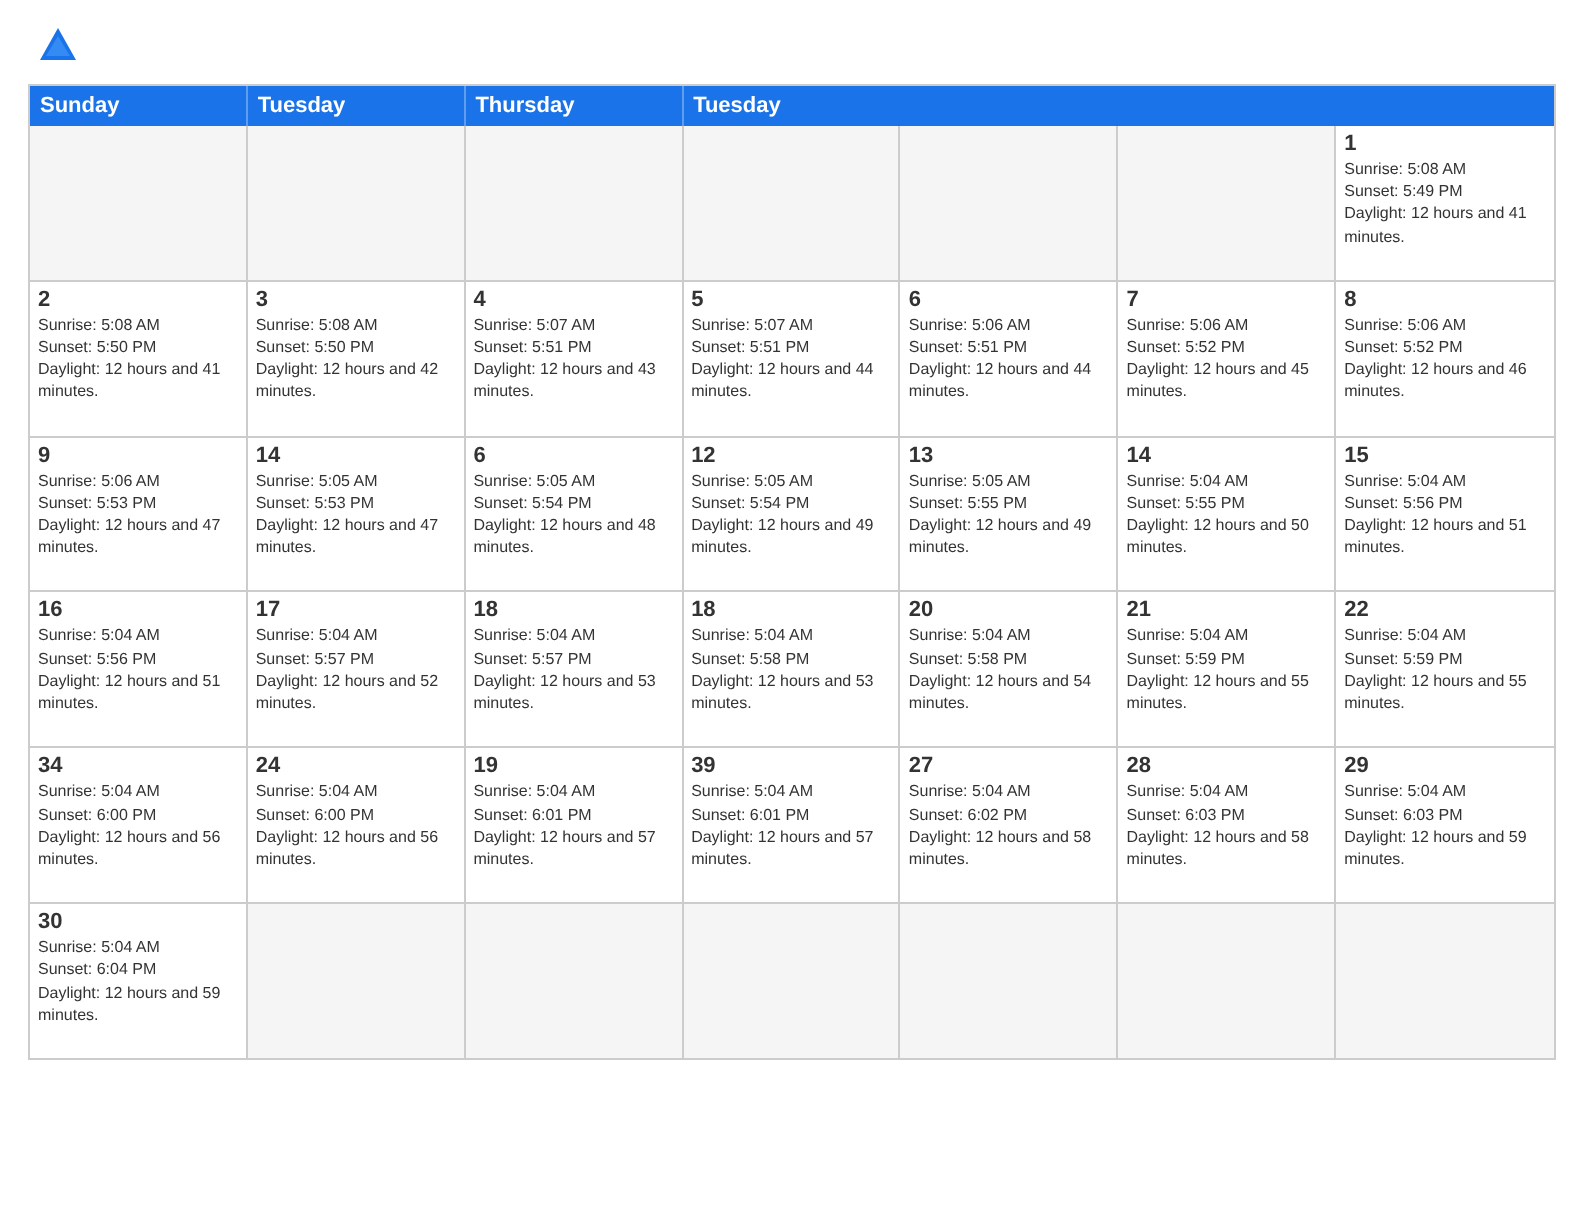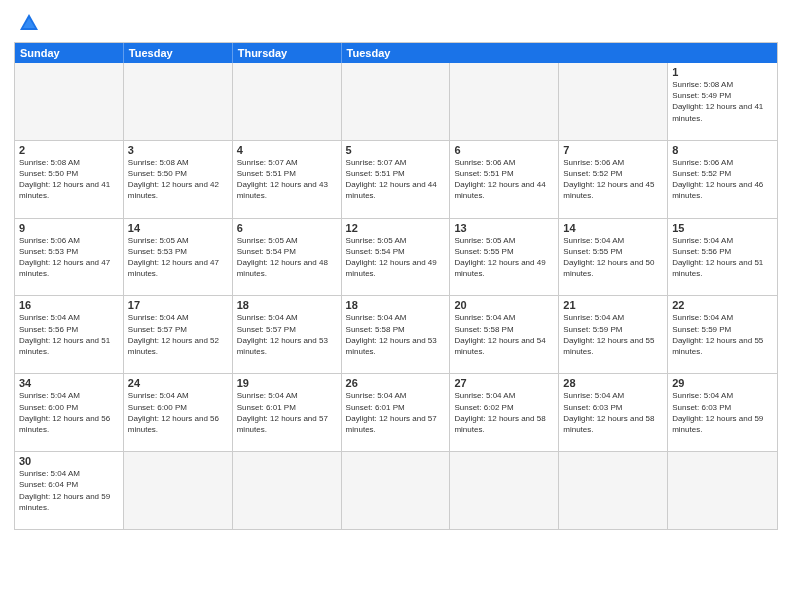--- a/index.html
+++ b/index.html
@@ -255,21 +255,21 @@
           </div>
           <div class="cal-cell">
             <span class="day-num">24</span>
             <div class="cell-text">Sunrise: 5:04 AM<br>Sunset: 6:00 PM<br>Daylight: 12 hours and 56 minutes.</div>
           </div>
           <div class="cal-cell">
             <span class="day-num">19</span>
             <div class="cell-text">Sunrise: 5:04 AM<br>Sunset: 6:01 PM<br>Daylight: 12 hours and 57 minutes.</div>
           </div>
           <div class="cal-cell">
-            <span class="day-num">26</span>
+            <span class="day-num">39</span>
             <div class="cell-text">Sunrise: 5:04 AM<br>Sunset: 6:01 PM<br>Daylight: 12 hours and 57 minutes.</div>
           </div>
           <div class="cal-cell">
             <span class="day-num">27</span>
             <div class="cell-text">Sunrise: 5:04 AM<br>Sunset: 6:02 PM<br>Daylight: 12 hours and 58 minutes.</div>
           </div>
           <div class="cal-cell">
             <span class="day-num">28</span>
             <div class="cell-text">Sunrise: 5:04 AM<br>Sunset: 6:03 PM<br>Daylight: 12 hours and 58 minutes.</div>
           </div>

